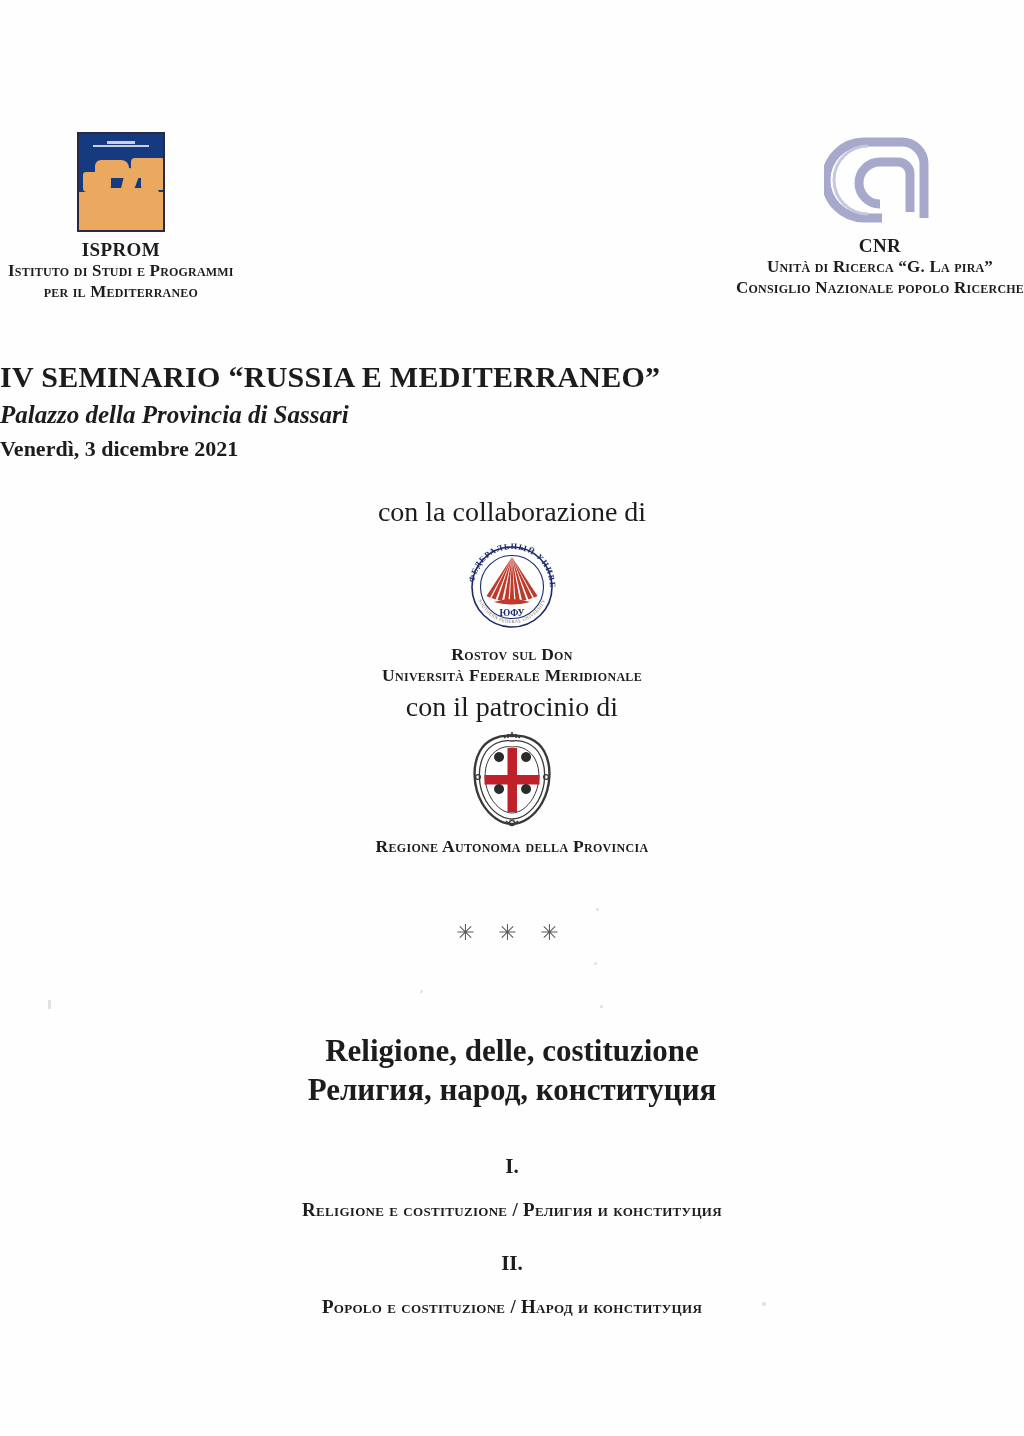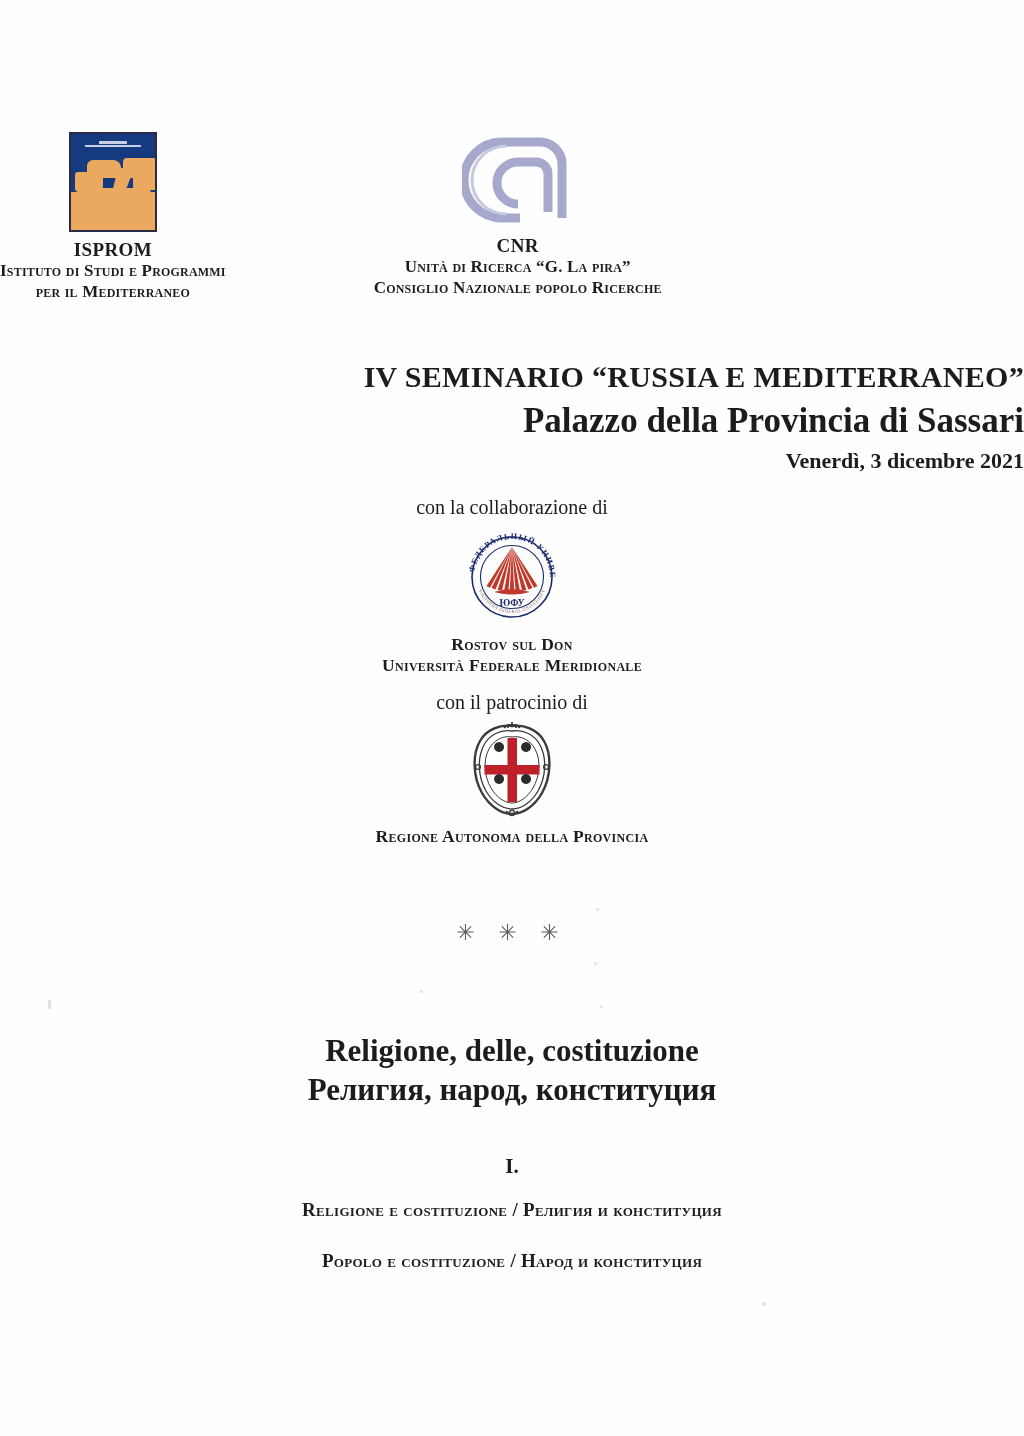--- a/index.html
+++ b/index.html
@@ -21,25 +21,25 @@
   .page {
     position: absolute;
     inset: 0;
     background: #fefefe;
   }
 
   
   .logo-row {
     position: absolute;
     top: 132px;
-    left: 0;
+    left: 8px;
     right: 0;
     display: flex;
     align-items: flex-start;
-    justify-content: flex-start;
+    justify-content: space-between;
     gap: 148px;
   }
   .logo-block {
     display: flex;
     flex-direction: column;
     align-items: center;
   }
 
   
   .isprom-mark {
@@ -103,46 +103,47 @@
     font-weight: bold;
     letter-spacing: .2px;
     line-height: 1.2;
   }
 
   
   .seminar {
     position: absolute;
     top: 360px;
     left: 0; right: 0;
-    text-align: right;
+    text-align: left;
   }
   .seminar-line1 {
     font-size: 30px;
     font-weight: bold;
     letter-spacing: .3px;
   }
   .seminar-line2 {
-    font-size: 35px;
-    font-weight: bold;
+    font-size: 25px;
+    font-weight: bold;
+    font-style: italic;
     margin-top: 7px;
   }
   .seminar-line3 {
     font-size: 22px;
     font-weight: bold;
     margin-top: 7px;
   }
 
   
   .credit-block {
     position: absolute;
     left: 0; right: 0;
     text-align: center;
   }
   .credit-intro {
-    font-size: 20px;
+    font-size: 28px;
     font-weight: normal;
     line-height: 1.2;
   }
   .credit-caption {
     font-size: 17.5px;
     font-variant: small-caps;
     font-weight: bold;
     letter-spacing: .3px;
     line-height: 1.22;
   }
@@ -343,17 +344,18 @@
     <div class="theme-it">Religione, delle, costituzione</div>
     <div class="theme-ru">Религия, народ, конституция</div>
   </div>
 
   <div class="sections">
     <div class="section-item">
       <div class="section-num">I.</div>
       <div class="section-title">Religione e costituzione / Религия и конституция</div>
     </div>
     <div class="section-item">
+      <div class="section-num">II.</div>
       <div class="section-title">Popolo e costituzione / Народ и конституция</div>
     </div>
   </div>
 
 </div>
 
 </body></html>

